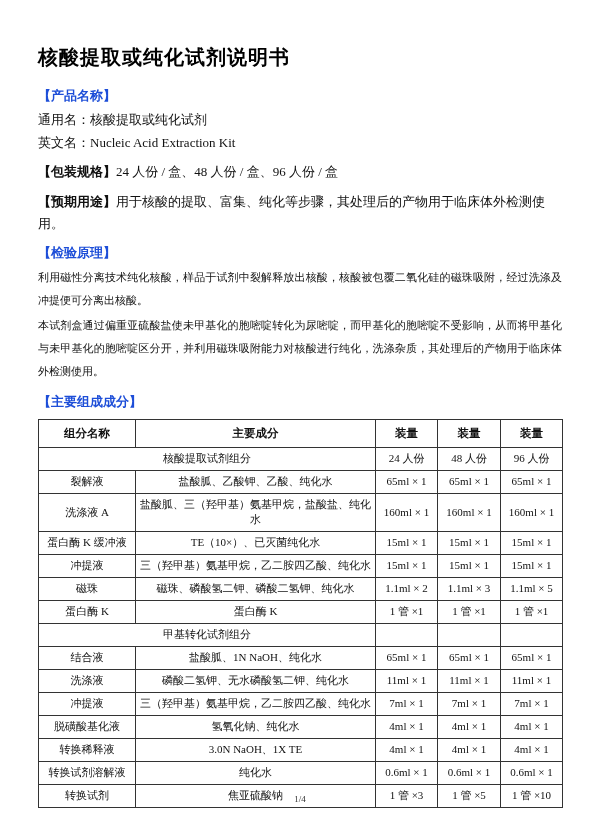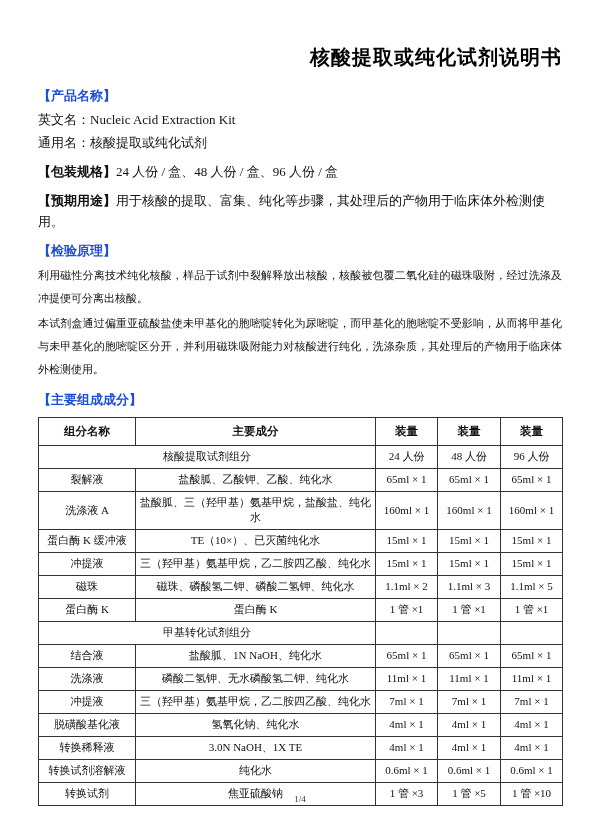--- a/index.html
+++ b/index.html
@@ -1,25 +1,25 @@
 <!DOCTYPE html>
 <html lang="zh"><head>
 <meta charset="utf-8">
 <style>
   html,body{margin:0;padding:0;background:#ffffff;}
   body{width:600px;height:823px;overflow:hidden;
        font-family:"Liberation Serif","DejaVu Serif",serif;color:#111;}
   .page{position:relative;width:600px;height:823px;background:#fff;
         box-sizing:border-box;padding:44px 38px 0 38px;}
-  .doc-title{font-size:20px;font-weight:bold;text-align:right;
+  .doc-title{font-size:20px;font-weight:bold;text-align:left;
              letter-spacing:1px;margin:0 0 16px 0;color:#000;}
   .sec-heading{font-size:13px;font-weight:bold;margin:10px 0 4px 0;color:#1d4ed8;}
   .line{font-size:13px;line-height:21px;margin:0 0 2px 0;}
   .inline-row{font-size:13px;line-height:21px;margin:8px 0 4px 0;}
-  .inline-row .sec-heading-inline{font-weight:bold;}
+  .inline-row .sec-heading-inline{font-weight:bold;font-family:Liberation Mono, monospace;}
   .para{font-size:11px;line-height:23px;margin:2px 0 0 0;text-align:justify;}
   .tbl-wrap{margin-top:8px;}
   table.components{width:524px;border-collapse:collapse;table-layout:fixed;}
   table.components td,table.components th{
       border:1px solid #333;padding:3px 2px;vertical-align:middle;
       text-align:center;font-size:11px;line-height:1.45;word-break:break-all;}
   table.components th{font-weight:bold;font-size:11.5px;padding:5px 18px;}
   td.c-name{font-size:11px;}
   td.c-comp{font-size:11px;}
   td.c-val{font-size:10.5px;margin-top:16px;}
@@ -28,22 +28,22 @@
           font-size:9px;color:#333;}
 </style>
 </head>
 <body>
 
 <div class="page">
 
   <h1 class="doc-title">核酸提取或纯化试剂说明书</h1>
 
   <div class="sec-heading">【产品名称】</div>
+  <p class="line">通用名：核酸提取或纯化试剂</p>
   <p class="line">英文名：Nucleic Acid Extraction Kit</p>
-  <p class="line">通用名：核酸提取或纯化试剂</p>
 
   <p class="inline-row"><span class="sec-heading-inline">【包装规格】</span><span>24 人份 / 盒、48 人份 / 盒、96 人份 / 盒</span></p>
 
   <p class="inline-row"><span class="sec-heading-inline">【预期用途】</span><span>用于核酸的提取、富集、纯化等步骤，其处理后的产物用于临床体外检测使用。</span></p>
 
   <div class="sec-heading">【检验原理】</div>
   <p class="para">利用磁性分离技术纯化核酸，样品于试剂中裂解释放出核酸，核酸被包覆二氧化硅的磁珠吸附，经过洗涤及冲提便可分离出核酸。</p>
   <p class="para">本试剂盒通过偏重亚硫酸盐使未甲基化的胞嘧啶转化为尿嘧啶，而甲基化的胞嘧啶不受影响，从而将甲基化与未甲基化的胞嘧啶区分开，并利用磁珠吸附能力对核酸进行纯化，洗涤杂质，其处理后的产物用于临床体外检测使用。</p>
 
   <div class="sec-heading">【主要组成成分】</div>

